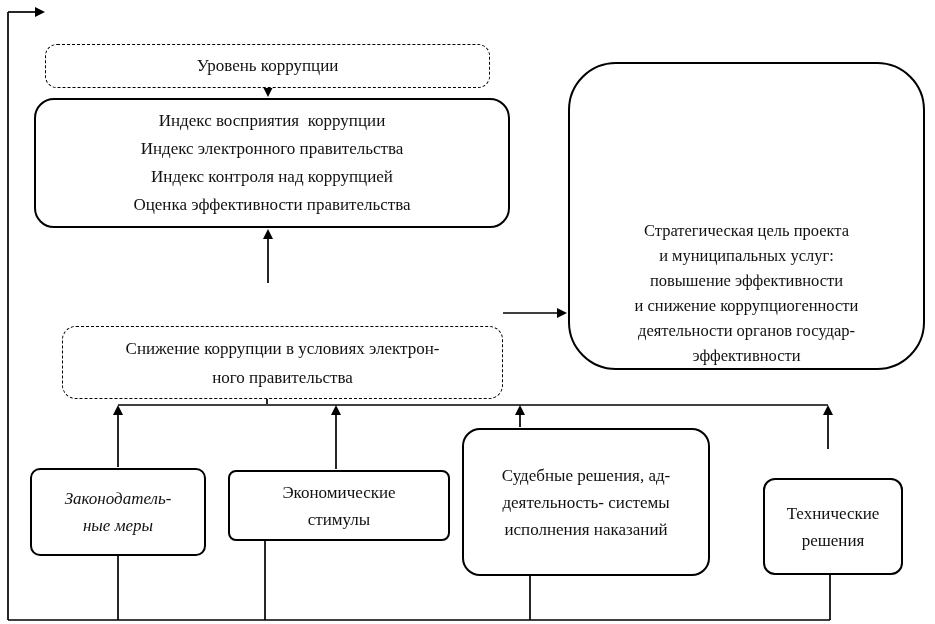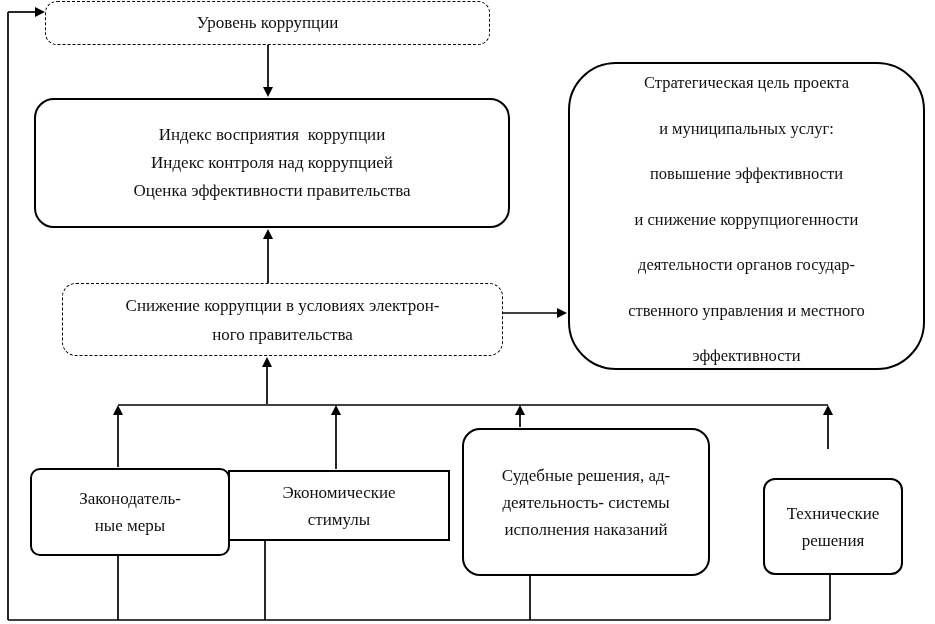--- a/index.html
+++ b/index.html
@@ -24,29 +24,29 @@
     background: #ffffff;
     display: flex;
     flex-direction: column;
     justify-content: center;
     align-items: center;
     text-align: center;
     font-size: 17px;
     line-height: 28px;
   }
   .box .line { white-space: pre; }
-  .dashed { border: 1.6px dashed #000000; }
+  .dashed { border: 1.6px dashed #000000; margin-top: 43px; }
 
   #corruption-level-box { left: 45px; top: 1px;  width: 445px; height: 44px; border-radius: 12px; }
   #indices-box          { left: 34px; top: 98px; width: 476px; height: 130px; border-radius: 20px; }
   #reduction-box        { left: 62px; top: 283px; width: 441px; height: 73px; border-radius: 14px; line-height: 29px; }
   #goal-box             { left: 568px; top: 62px; width: 357px; height: 308px; border-radius: 48px;
-                          justify-content: space-between; padding-top: 6px; font-size: 16.5px; line-height: 25px; }
-  #legislative-box      { left: 30px;  top: 468px; width: 200px; height: 88px; border-radius: 10px; line-height: 27px; }
-  #economic-box         { left: 228px; top: 470px; width: 222px; height: 71px; border-radius: 0;  line-height: 27px; }
+                          justify-content: flex-end; padding-top: 6px; font-size: 16.5px; line-height: 25px; }
+  #legislative-box      { left: 30px;  top: 468px; width: 176px; height: 88px; border-radius: 10px; line-height: 27px; font-style: italic; }
+  #economic-box         { left: 228px; top: 470px; width: 222px; height: 71px; border-radius: 8px;  line-height: 27px; }
   #judicial-box         { left: 462px; top: 428px; width: 248px; height: 148px; border-radius: 18px; line-height: 27px; }
   #technical-box        { left: 763px; top: 450px; width: 140px; height: 97px; border-radius: 12px; line-height: 27px; margin-top: 28px; }
 
   svg line    { stroke: #000000; stroke-width: 1.7; }
   svg polygon { fill: #000000; stroke: none; }
 </style>
 </head>
 <body>
 
 <div id="stage">
@@ -98,36 +98,36 @@
       <polygon points="823,415 833,415 828,405"></polygon>
     </g>
   </svg>
 
   <div class="box dashed" id="corruption-level-box">
     <div class="line">Уровень коррупции</div>
   </div>
 
   <div class="box" id="indices-box">
     <div class="line">Индекс восприятия  коррупции</div>
+    <div class="line">Индекс электронного правительства</div>
     <div class="line">Индекс контроля над коррупцией</div>
     <div class="line">Оценка эффективности правительства</div>
   </div>
 
   <div class="box dashed" id="reduction-box">
     <div class="line">Снижение коррупции в условиях электрон-</div>
     <div class="line">ного правительства</div>
   </div>
 
   <div class="box" id="goal-box">
     <div class="line">Стратегическая цель проекта</div>
     <div class="line">и муниципальных услуг:</div>
     <div class="line">повышение эффективности</div>
     <div class="line">и снижение коррупциогенности</div>
     <div class="line">деятельности органов государ-</div>
-    <div class="line">ственного управления и местного</div>
     <div class="line">эффективности</div>
   </div>
 
   <div class="box" id="legislative-box">
     <div class="line">Законодатель-</div>
     <div class="line">ные меры</div>
   </div>
 
   <div class="box" id="economic-box">
     <div class="line">Экономические</div>

